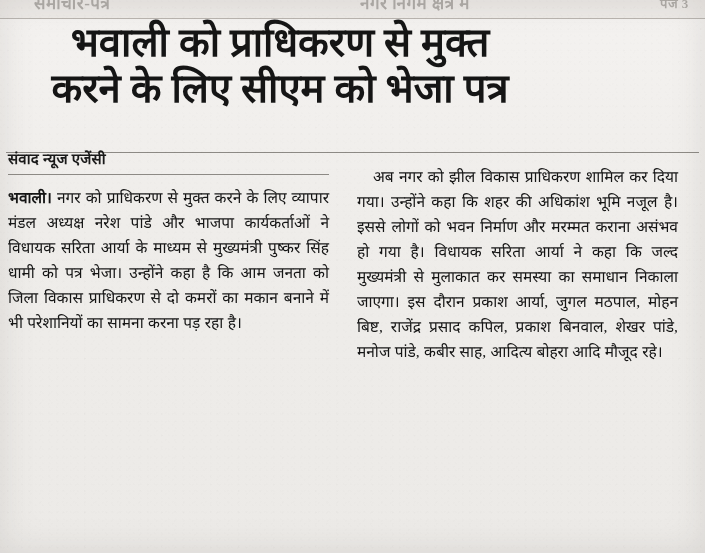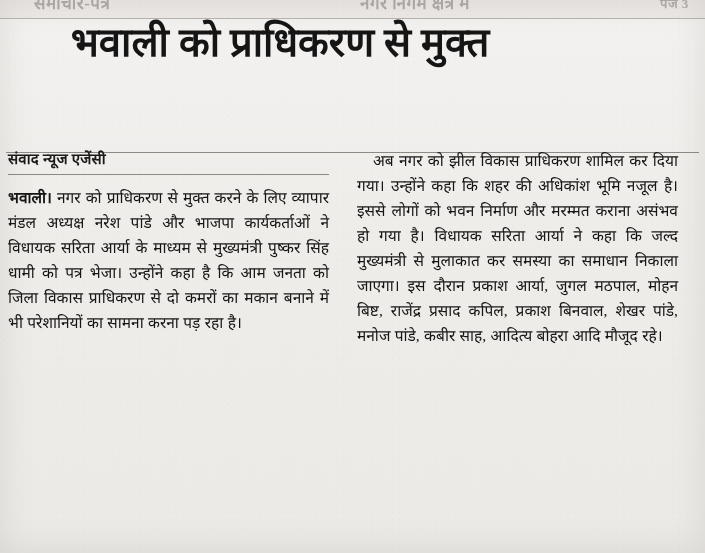--- a/index.html
+++ b/index.html
@@ -110,21 +110,21 @@
   p.body {
     margin: 0 0 7px 0;
     font-family: "Liberation Serif", serif;
     font-size: 15.5px;
     line-height: 25px;
     color: #151515;
     text-align: justify;
     text-justify: inter-word;
     word-spacing: 0.5px;
   }
-  p.body.indent { text-indent: 16px; }
+  p.body.indent { text-indent: 16px; margin-top: 16px; }
   p.body .dateline {
     font-weight: bold;
   }
   .right .top-spacer { height: 0px; }
 
   
   .grain {
     position: absolute;
     inset: 0;
     pointer-events: none;
@@ -148,20 +148,21 @@
 <div class="page">
 
   <div class="top-strip">
     <span class="ghost g1">समाचार-पत्र</span>
     <span class="ghost g2">नगर निगम क्षेत्र में</span>
     <span class="ghost g3">पेज 3</span>
   </div>
 
   <div class="headline">
     <span class="hl-line">भवाली को प्राधिकरण से मुक्त</span>
+    <span class="hl-line">करने के लिए सीएम को भेजा पत्र</span>
   </div>
 
   <div class="rule"></div>
 
   <div class="columns">
 
     <div class="col left">
       <div class="byline">संवाद न्यूज एजेंसी</div>
       <div class="byline-rule"></div>
 

